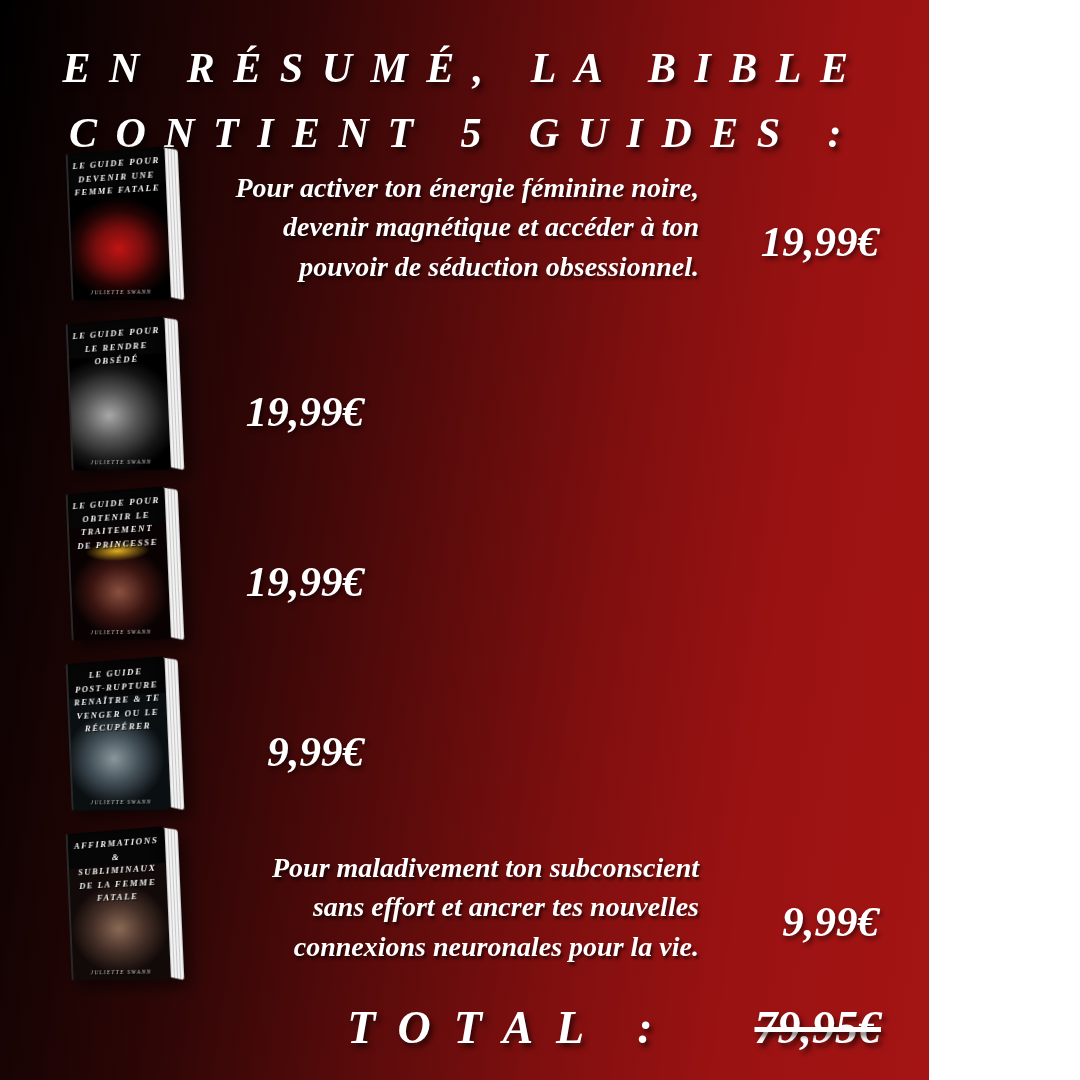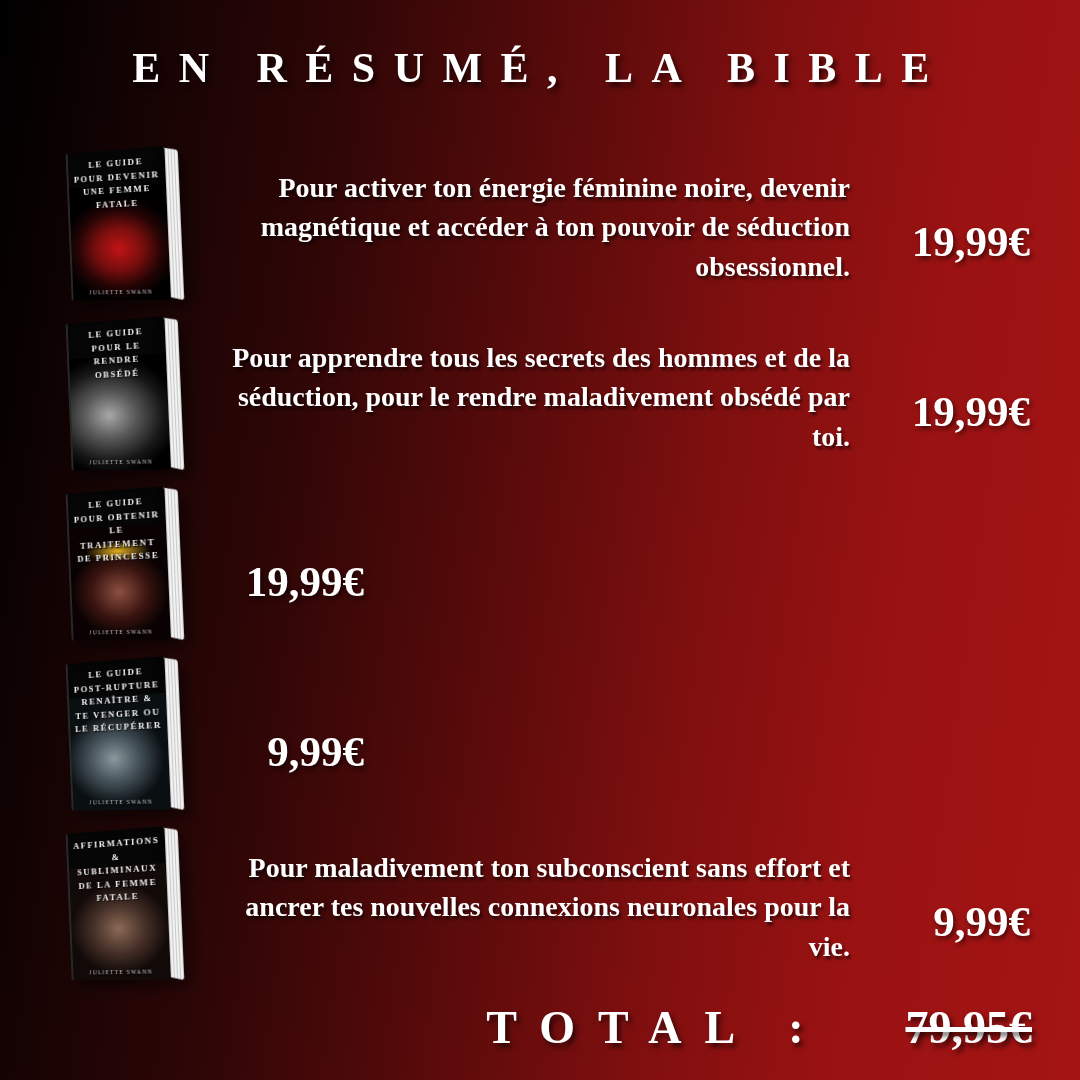--- a/index.html
+++ b/index.html
@@ -3,24 +3,25 @@
 <meta charset="utf-8">
 <style>
   * { margin:0; padding:0; box-sizing:border-box; }
   html,body { width:1080px; height:1080px; }
   body {
     font-family: "Liberation Serif", "DejaVu Serif", serif;
     color:#ffffff;
     overflow:hidden;
   }
   .canvas {
-    position:relative; width:1080px; height:1080px;
+    position:relative; width:929px; height:1080px;
     background: linear-gradient(98deg,
       #000000 0%, #140303 12%, #2e0606 28%,
       #5c0b0b 48%, #800f0f 64%, #9a1212 80%, #a41414 100%);
+    font-style: italic;
   }
   
   .title {
     position:absolute; top:36px; left:0; width:100%;
     text-align:center; font-weight:bold;
     font-size:42px; letter-spacing:0.44em; line-height:1.55;
     text-shadow: 3px 4px 5px rgba(0,0,0,0.65);
   }
   
   .content { position:absolute; top:142px; left:60px; right:50px; }
@@ -88,20 +89,21 @@
   .total-colon { margin:0 52px 0 22px; }
   .total-price { text-decoration: line-through; text-decoration-thickness:5px;margin-left:42px; }
 </style>
 </head>
 <body>
 
 <div class="canvas">
 
   <div class="title">
     <div>EN RÉSUMÉ, LA BIBLE</div>
+    <div>CONTIENT 5 GUIDES :</div>
   </div>
 
   <div class="content">
 
     <div class="row">
       <div class="book-wrap">
         <div class="book">
           <div class="pages"></div>
           <div class="cover">
             <div class="art art-red-face"></div>
@@ -118,21 +120,20 @@
       <div class="book-wrap">
         <div class="book">
           <div class="pages"></div>
           <div class="cover">
             <div class="art art-bw-faces"></div>
             <div class="cover-title">LE GUIDE POUR LE RENDRE OBSÉDÉ</div>
             <div class="cover-author">JULIETTE SWANN</div>
           </div>
         </div>
       </div>
-      <div class="desc">Pour apprendre tous les secrets des hommes et de la séduction, pour le rendre maladivement obsédé par toi.</div>
       <div class="price">19,99€</div>
     </div>
 
     <div class="row">
       <div class="book-wrap">
         <div class="book">
           <div class="pages"></div>
           <div class="cover">
             <div class="art art-crowned"></div>
             <div class="cover-title">LE GUIDE POUR OBTENIR LE TRAITEMENT DE PRINCESSE</div>

